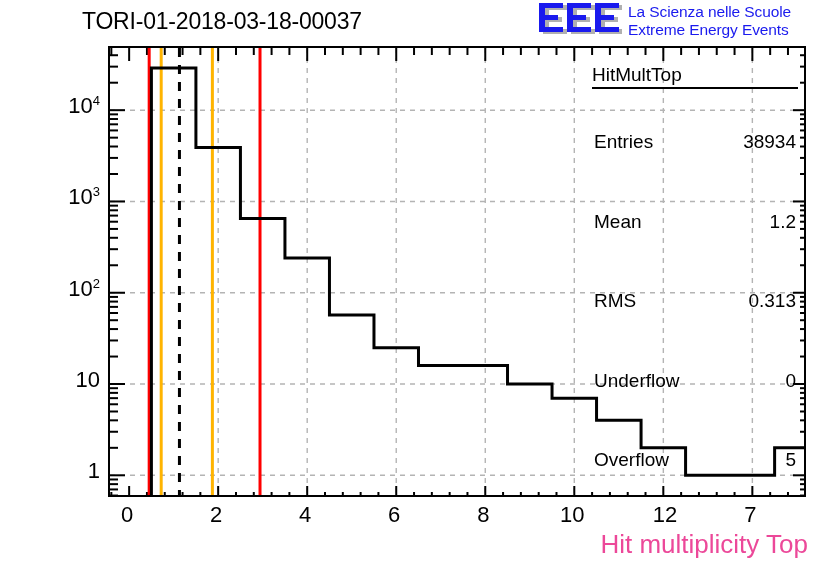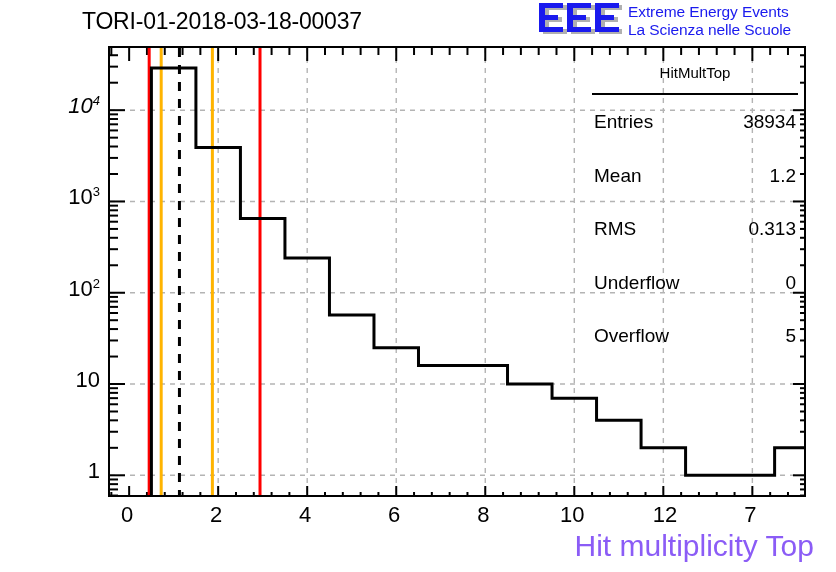--- a/index.html
+++ b/index.html
@@ -79,47 +79,48 @@
     position: absolute;
     font-size: 22px;
     color: #000;
     text-align: center;
     white-space: nowrap;
   }
 
   
   #xaxis-title {
     position: absolute;
-    right: 22px; top: 529px;
-    font-size: 30px;
-    color: #8b5cf6;
+    right: 28px; top: 529px;
+    font-size: 26px;
+    color: #ec4899;
     white-space: nowrap;
   }
 
   
   #stats-box {
     position: absolute;
     left: 592px; top: 64px;
     width: 206px;
     font-size: 19px;
     color: #000;
     background: transparent;
   }
   #stats-title {
-    text-align: center;
-    padding-bottom: 12px;
+    text-align: left;
+    padding-bottom: 1px;
     border-bottom: 2px solid #000;
-    font-size: 15px;
+    font-size: 19px;
   }
   .stats-row {
     display: flex;
     justify-content: space-between;
     align-items: baseline;
     line-height: 21.5px;
     padding: 16px 2px;
+    margin-top: 26px;
   }
   .stats-row .k { text-align: left; }
   .stats-row .v { text-align: right; }
 </style>
 </head>
 <body>
 
 <div id="root">
 
   <div id="plot-title">TORI-01-2018-03-18-00037</div>
@@ -149,22 +150,22 @@
         <rect x="31" y="13" width="19" height="5"></rect>
         <rect x="31" y="25" width="24" height="5"></rect>
         <rect x="31" y="1" width="6" height="29"></rect>
         <rect x="59" y="1" width="24" height="5"></rect>
         <rect x="59" y="13" width="19" height="5"></rect>
         <rect x="59" y="25" width="24" height="5"></rect>
         <rect x="59" y="1" width="6" height="29"></rect>
       </g>
     </svg>
     <div id="logo-text">
+      <div>La Scienza nelle Scuole</div>
       <div>Extreme Energy Events</div>
-      <div>La Scienza nelle Scuole</div>
     </div>
   </div>
 
   <div id="frame">
     <svg id="grid-layer">
         <line x1="108.17219387755102" y1="0" x2="108.17219387755102" y2="451" stroke="#b4b4b4" stroke-width="1.4" stroke-dasharray="5,5"></line>
         <line x1="197.20280612244898" y1="0" x2="197.20280612244898" y2="451" stroke="#b4b4b4" stroke-width="1.4" stroke-dasharray="5,5"></line>
         <line x1="286.2334183673469" y1="0" x2="286.2334183673469" y2="451" stroke="#b4b4b4" stroke-width="1.4" stroke-dasharray="5,5"></line>
         <line x1="375.2640306122449" y1="0" x2="375.2640306122449" y2="451" stroke="#b4b4b4" stroke-width="1.4" stroke-dasharray="5,5"></line>
         <line x1="464.29464285714283" y1="0" x2="464.29464285714283" y2="451" stroke="#b4b4b4" stroke-width="1.4" stroke-dasharray="5,5"></line>
@@ -356,21 +357,21 @@
     <svg id="hist-layer">
         <path d="M 41.399234693877546 451 L 41.399234693877546 19.97586057772719 L 85.91454081632654 19.97586057772719 L 85.91454081632654 99.5105739845128 L 130.4298469387755 99.5105739845128 L 130.4298469387755 170.53968561355896 L 174.94515306122452 170.53968561355896 L 174.94515306122452 210.03643744480433 L 219.46045918367346 210.03643744480433 L 219.46045918367346 267.0254339107023 L 263.97576530612247 267.0254339107023 L 263.97576530612247 299.6974808822728 L 308.49107142857144 299.6974808822728 L 308.49107142857144 317.38923972357236 L 353.0063775510204 317.38923972357236 L 353.0063775510204 317.38923972357236 L 397.52168367346934 317.38923972357236 L 397.52168367346934 336.0211715319947 L 442.0369897959184 336.0211715319947 L 442.0369897959184 350.16051603855556 L 486.5522959183674 350.16051603855556 L 486.5522959183674 372.3448621817166 L 531.0676020408163 372.3448621817166 L 531.0676020408163 399.8226734107887 L 575.5829081632653 399.8226734107887 L 575.5829081632653 427.3004846398608 L 620.0982142857142 427.3004846398608 L 620.0982142857142 427.3004846398608 L 664.6135204081633 427.3004846398608 L 664.6135204081633 399.8226734107887 L 698 399.8226734107887 L 698 399.8226734107887" fill="none" stroke="#000000" stroke-width="3" stroke-linejoin="miter"></path>
       </svg>
   </div>
 
   <div id="ylabels">
       <div class="ytick-label" style="right: 736px; top: 458.3px;">1</div>
       <div class="ytick-label" style="right: 736px; top: 367.021px;">10</div>
       <div class="ytick-label" style="right: 736px; top: 275.742px;">10<sup>2</sup></div>
       <div class="ytick-label" style="right: 736px; top: 184.463px;">10<sup>3</sup></div>
-      <div class="ytick-label" style="right: 736px; top: 93.1832px; font-style: italic;">10<sup>4</sup></div>
+      <div class="ytick-label" style="right: 736px; top: 93.1832px;">10<sup>4</sup></div>
     </div>
   <div id="xlabels">
       <div class="xtick-label" style="width: 60px; left: 97.1416px; top: 502px;">0</div>
       <div class="xtick-label" style="width: 60px; left: 186.172px; top: 502px;">2</div>
       <div class="xtick-label" style="width: 60px; left: 275.203px; top: 502px;">4</div>
       <div class="xtick-label" style="width: 60px; left: 364.233px; top: 502px;">6</div>
       <div class="xtick-label" style="width: 60px; left: 453.264px; top: 502px;">8</div>
       <div class="xtick-label" style="width: 60px; left: 542.295px; top: 502px;">10</div>
       <div class="xtick-label" style="width: 60px; left: 635px; top: 502px;">12</div>
       <div class="xtick-label" style="width: 60px; left: 720.356px; top: 502px;">7</div>

